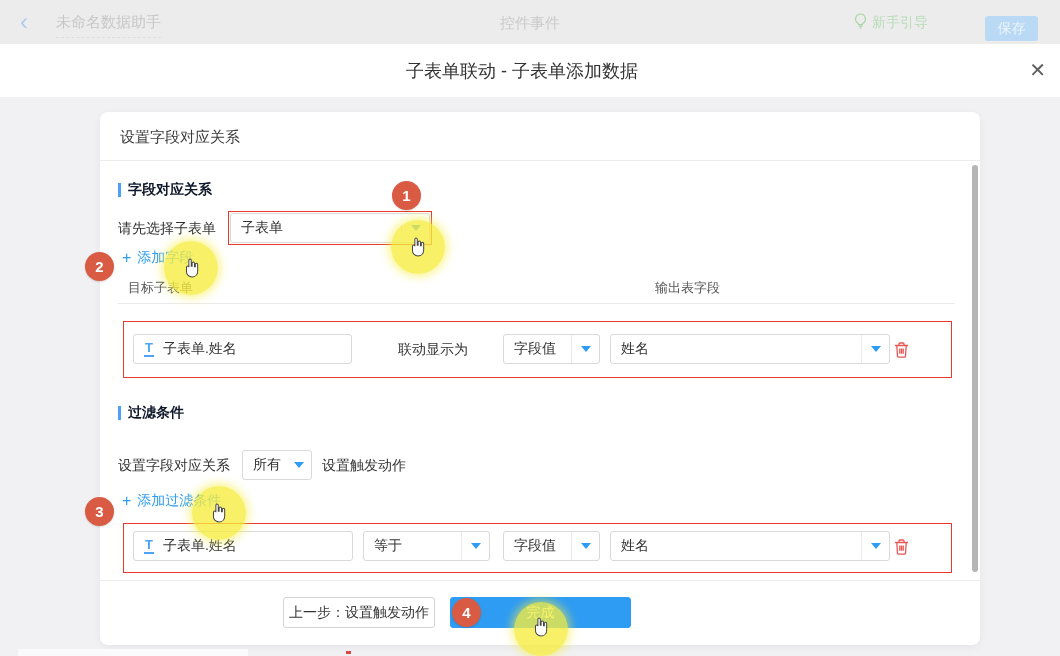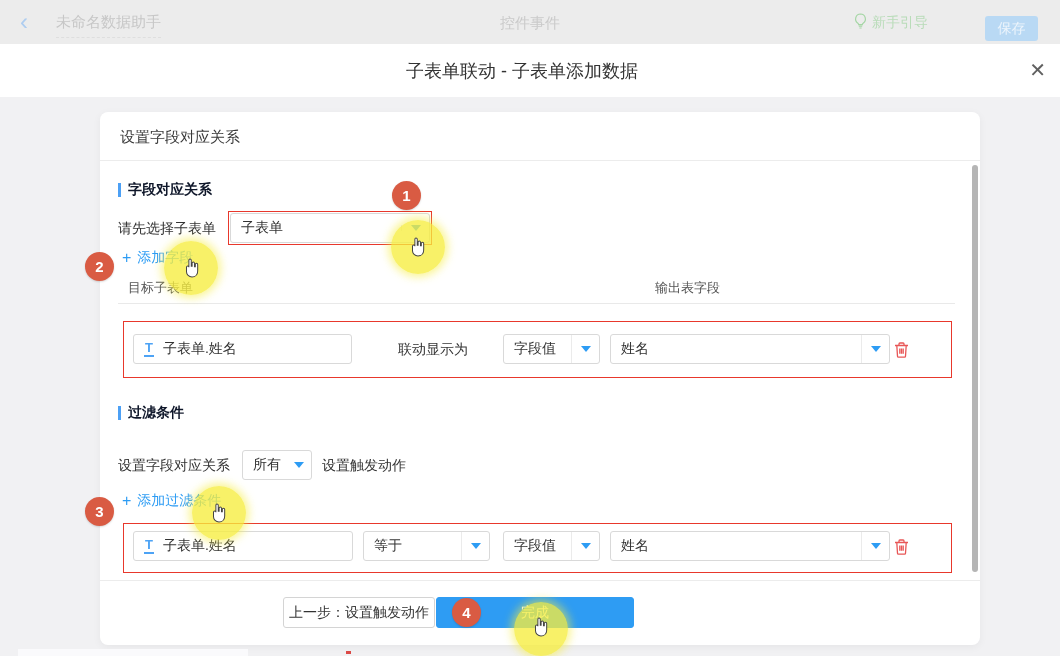--- a/index.html
+++ b/index.html
@@ -174,21 +174,21 @@
         </span>
     </div>
     <div class="trash" style="left:793px;top:426px;">
       <svg width="17" height="18" viewBox="0 0 17 18">
           <path fill="none" stroke="#e85656" stroke-width="1.3" d="M2 4.5h13M6 4.5V2.9c0-.5.4-.9.9-.9h3.2c.5 0 .9.4.9.9v1.6M3.8 4.5l.7 10.7c0 .5.5.9 1 .9h6c.5 0 1-.4 1-.9l.7-10.7M6.8 7.5v5.2M8.5 7.5v5.2M10.2 7.5v5.2"></path>
         </svg>
     </div>
 
     <div class="hr hr-foot"></div>
     <div class="btn btn-plain" style="left:183px;width:152px;">上一步：设置触发动作</div>
-    <div class="btn btn-primary" style="left:336px;width:198px;">完成</div>
+    <div class="btn btn-primary" style="left:350px;width:181px;">完成</div>
 
     <div class="scroll-thumb"></div>
   </div>
 </div>
 
 <div class="page-edge-box"></div>
 <div class="page-edge-tick"></div>
 
 <div class="overlay">
 

